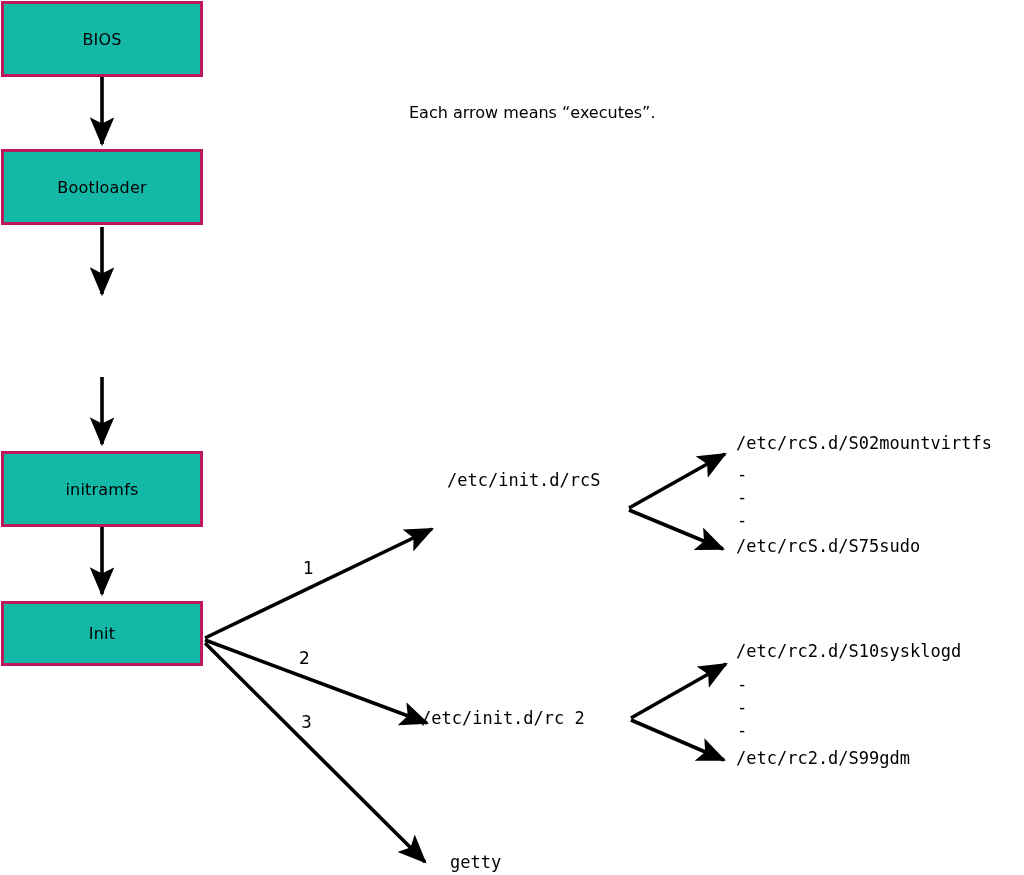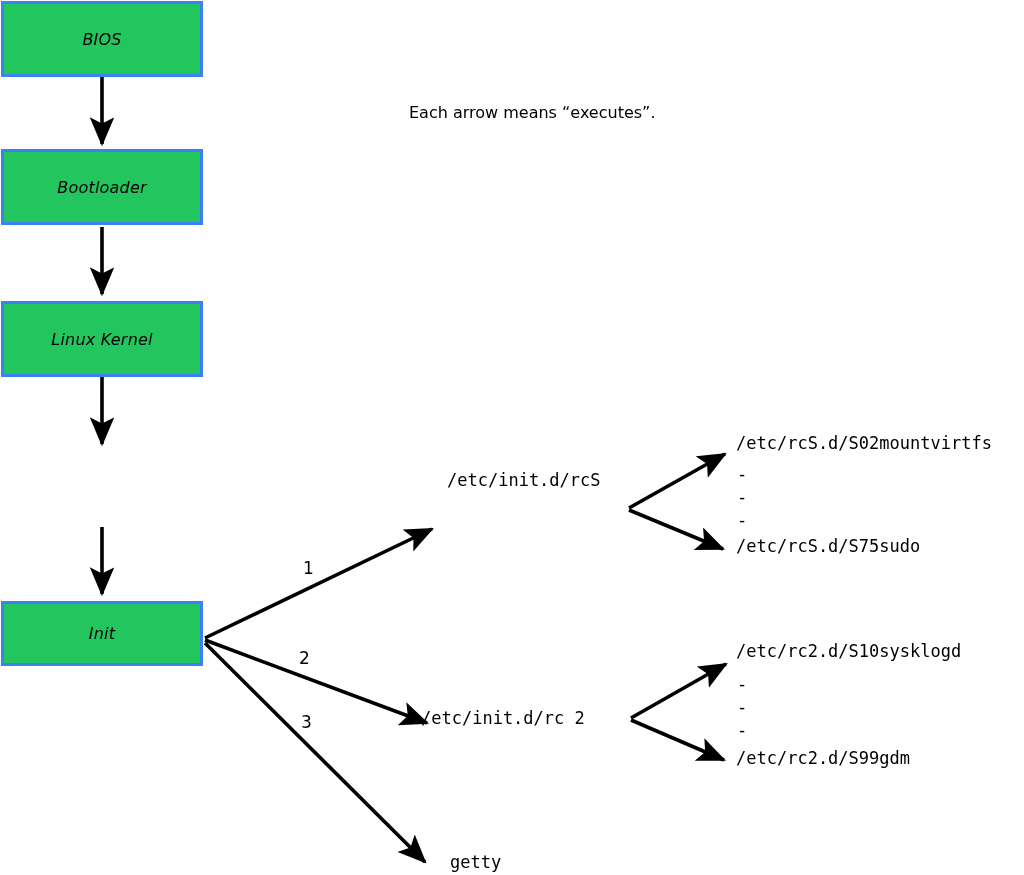--- a/index.html
+++ b/index.html
@@ -20,26 +20,25 @@
     position: absolute;
     top: 0;
     left: 0;
     width: 1024px;
     height: 875px;
     overflow: visible;
   }
   .node-box {
     position: absolute;
     box-sizing: border-box;
-    border: 3px solid #3b82f6;
-    background: #22c55e;
+    border: 3px solid #be185d;
+    background: #14b8a6;
     display: flex;
     align-items: center;
     justify-content: center;
-    font-style: italic;
   }
   .node-label {
     font-family: "DejaVu Sans", sans-serif;
     font-size: 16px;
     color: #000000;
     letter-spacing: 0.2px;
     white-space: nowrap;
   }
   .mono-label {
     position: absolute;
@@ -104,24 +103,24 @@
   <div class="caption" style="left:361px; top:105px;">Each arrow means “executes”.</div>
 
   <div class="node-box" style="left:1px; top:1px; width:202px; height:76px;">
     <span class="node-label">BIOS</span>
   </div>
 
   <div class="node-box" style="left:1px; top:149px; width:202px; height:76px;">
     <span class="node-label">Bootloader</span>
   </div>
 
-  <div class="node-box" style="left:1px; top:301px; width:202px; height:76px;">
-    <span class="node-label">Linux Kernel</span>
+
+  <div class="node-box" style="left:1px; top:451px; width:202px; height:76px;">
+    <span class="node-label">initramfs</span>
   </div>
-
 
   <div class="node-box" style="left:1px; top:601px; width:202px; height:65px;">
     <span class="node-label">Init</span>
   </div>
 
   <div class="edge-num" style="left:303px; top:560px;">1</div>
   <div class="edge-num" style="left:299px; top:650px;">2</div>
   <div class="edge-num" style="left:301px; top:714px;">3</div>
 
   <div class="mono-label" style="left:447px; top:472px;">/etc/init.d/rcS</div>

